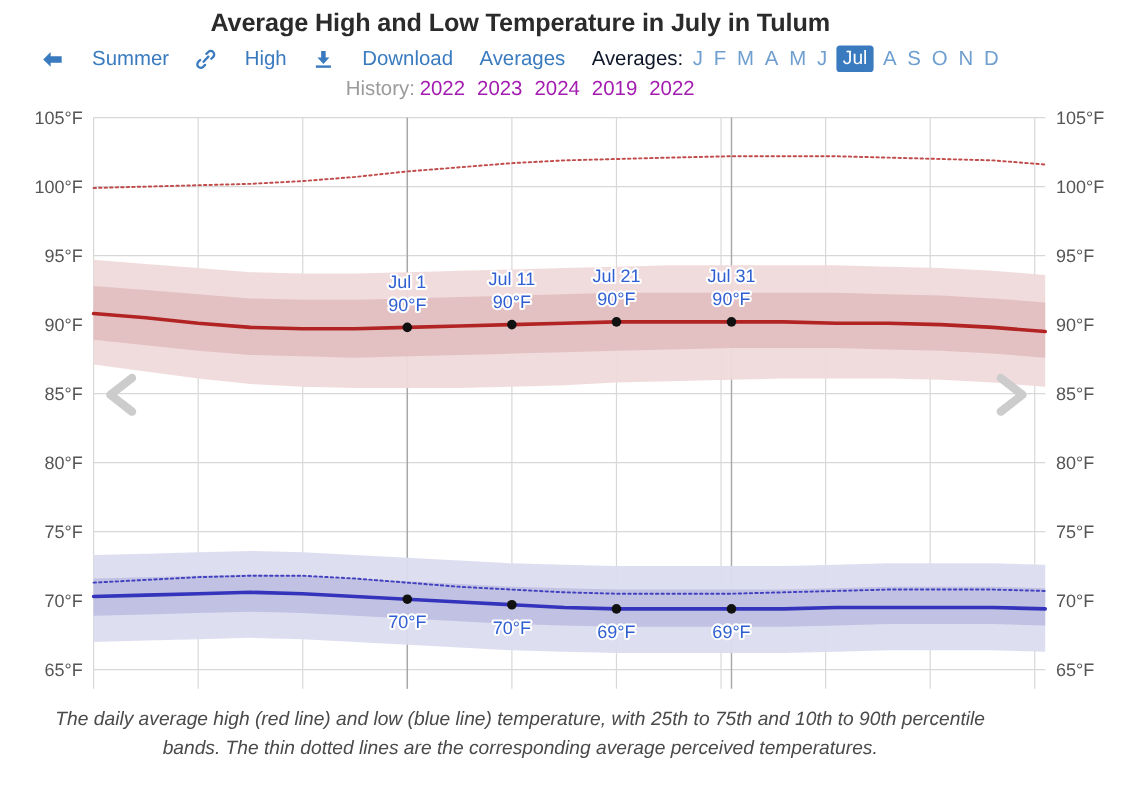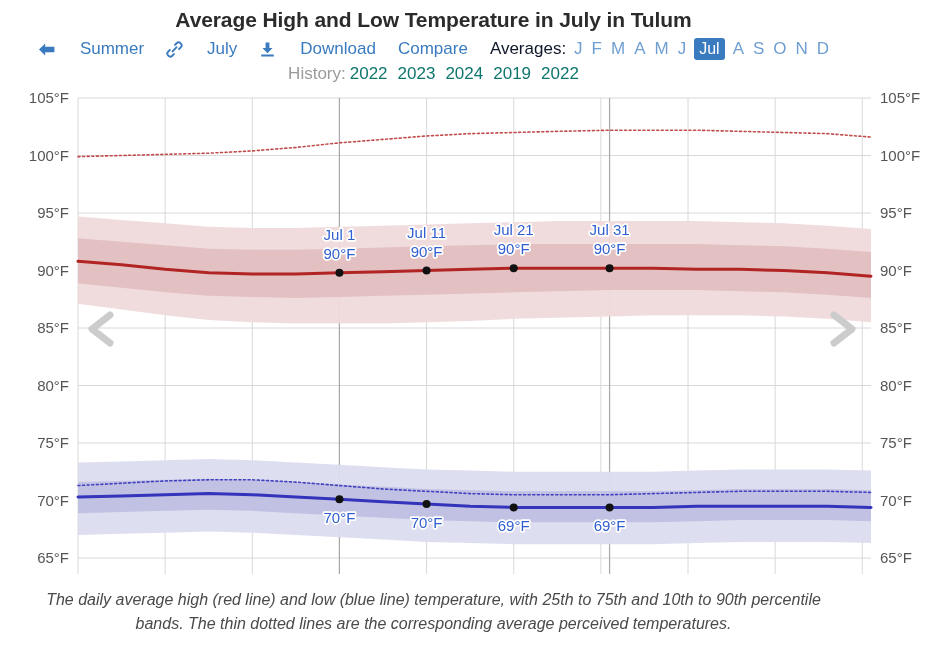--- a/index.html
+++ b/index.html
@@ -69,21 +69,21 @@
   }
   .history-row {
     display: flex;
     align-items: center;
     justify-content: center;
     gap: 4px;
     margin-top: 4px;
     font-size: 17px;
   }
   .history-label { color: #9b9b9b; }
-  .yr { color: #0f766e; cursor: pointer; }
+  .yr { color: #a21caf; cursor: pointer; }
 
   
   #chart-wrap {
     position: relative;
     width: 939px;
     height: 500px;
     margin-top: 2px;
   }
   #chart-svg { display: block; }
 
@@ -139,35 +139,35 @@
     <span class="tool">
       <span class="ico">
         <svg width="17" height="17" viewBox="0 0 17 17" aria-hidden="true">
           <g fill="none" stroke="#3a7bbf" stroke-width="1.9" stroke-linecap="round">
             <path d="M6.6 10.4 L10.6 6.2"></path>
             <path d="M9.0 3.9 L10.6 2.3 a2.9 2.9 0 0 1 4.1 4.1 L13.1 8.0"></path>
             <path d="M7.9 13.1 L6.3 14.7 a2.9 2.9 0 0 1 -4.1 -4.1 L3.8 9.0"></path>
           </g>
         </svg>
       </span>
-      <span>July</span>
+      <span>High</span>
     </span>
 
     <span class="tool">
       <span class="ico">
         <svg width="17" height="17" viewBox="0 0 17 17" aria-hidden="true">
           <path d="M6.6 1.6 h3.8 v5.3 h3.1 L8.5 12.3 L3.5 6.9 h3.1 Z" fill="#3a7bbf"></path>
           <rect x="2.2" y="13.5" width="12.6" height="2.0" fill="#3a7bbf"></rect>
         </svg>
       </span>
       <span>Download</span>
     </span>
 
     <span class="tool">
-      <span>Compare</span>
+      <span>Averages</span>
     </span>
 
     <span class="averages-group">
       <span class="averages-label">Averages:</span>
       <span id="months-holder" style="display:inline-flex;align-items:center;gap:7px;">
           <span class="mon">J</span>
           <span class="mon">F</span>
           <span class="mon">M</span>
           <span class="mon">A</span>
           <span class="mon">M</span>

